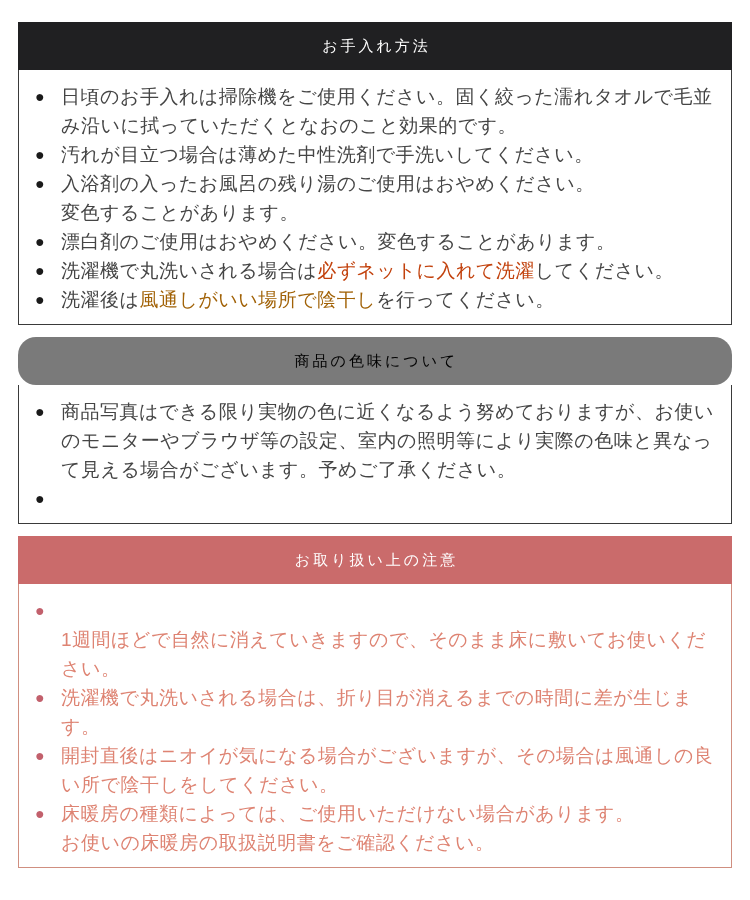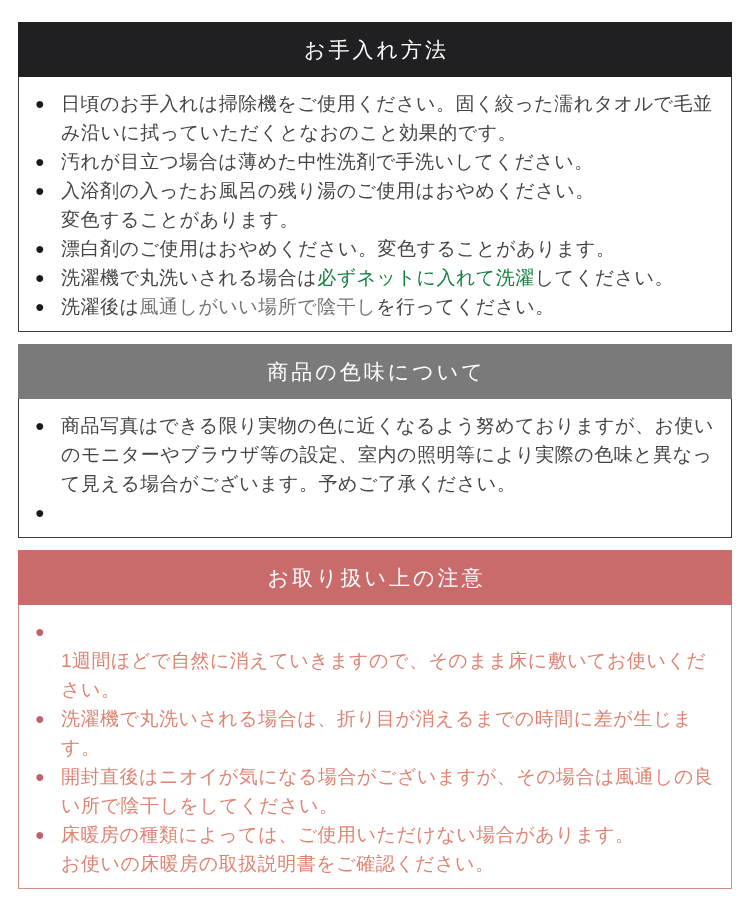--- a/index.html
+++ b/index.html
@@ -6,26 +6,26 @@
   html, body { background: #ffffff; }
   body {
     width: 750px;
     min-height: 900px;
     margin: 0 auto;
     font-family: "Liberation Sans", "DejaVu Sans", sans-serif;
     padding: 22px 18px 20px 18px;
   }
   .section { margin-bottom: 12px; }
   .sec-header {
-    height: 55px;
+    height: 48px;
     display: flex;
     align-items: center;
     justify-content: center;
     color: #ffffff;
-    font-size: 21px;
+    font-size: 15px;
     font-weight: 500;
     letter-spacing: 3px;
     text-indent: 3px;
   }
   .sec-box {
     border: 1px solid #3a3a3a;
     border-top: none;
     background: #ffffff;
     padding: 12px 12px 10px 16px;
   }
@@ -69,32 +69,32 @@
         <li class="item" style="color: rgb(69, 69, 69);">
           <span class="bullet" style="color: rgb(26, 26, 26);">●</span>
           <div class="item-text"><span>入浴剤の入ったお風呂の残り湯のご使用はおやめください。</span><br><span>変色することがあります。</span></div>
         </li>
         <li class="item" style="color: rgb(69, 69, 69);">
           <span class="bullet" style="color: rgb(26, 26, 26);">●</span>
           <div class="item-text"><span>漂白剤のご使用はおやめください。変色することがあります。</span></div>
         </li>
         <li class="item" style="color: rgb(69, 69, 69);">
           <span class="bullet" style="color: rgb(26, 26, 26);">●</span>
-          <div class="item-text"><span>洗濯機で丸洗いされる場合は</span><span class="hl" style="color: #15803d;">必ずネットに入れて洗濯</span><span>してください。</span></div>
+          <div class="item-text"><span>洗濯機で丸洗いされる場合は</span><span class="hl" style="color: #c2410c;">必ずネットに入れて洗濯</span><span>してください。</span></div>
         </li>
         <li class="item" style="color: rgb(69, 69, 69);">
           <span class="bullet" style="color: rgb(26, 26, 26);">●</span>
-          <div class="item-text"><span>洗濯後は</span><span class="hl" style="color: #737373;">風通しがいい場所で陰干し</span><span>を行ってください。</span></div>
+          <div class="item-text"><span>洗濯後は</span><span class="hl" style="color: #a16207;">風通しがいい場所で陰干し</span><span>を行ってください。</span></div>
         </li>
       </ul>
   </div>
 </div>
 
 <div class="section">
-  <div class="sec-header" style="background: rgb(122, 122, 122); color: #ffffff;">
+  <div class="sec-header" style="background: rgb(122, 122, 122); color: #000000; border-radius: 18px;">
     <span>商品の色味について</span>
   </div>
   <div class="sec-box" style="border-color: rgb(58, 58, 58);">
     <ul class="item-list">
         <li class="item" style="color: rgb(69, 69, 69);">
           <span class="bullet" style="color: rgb(26, 26, 26);">●</span>
           <div class="item-text"><span>商品写真はできる限り実物の色に近くなるよう努めておりますが、お使いのモニターやブラウザ等の設定、室内の照明等により実際の色味と異なって見える場合がございます。予めご了承ください。</span></div>
         </li>
         <li class="item" style="color: rgb(69, 69, 69);">
           <span class="bullet" style="color: rgb(26, 26, 26);">●</span>

